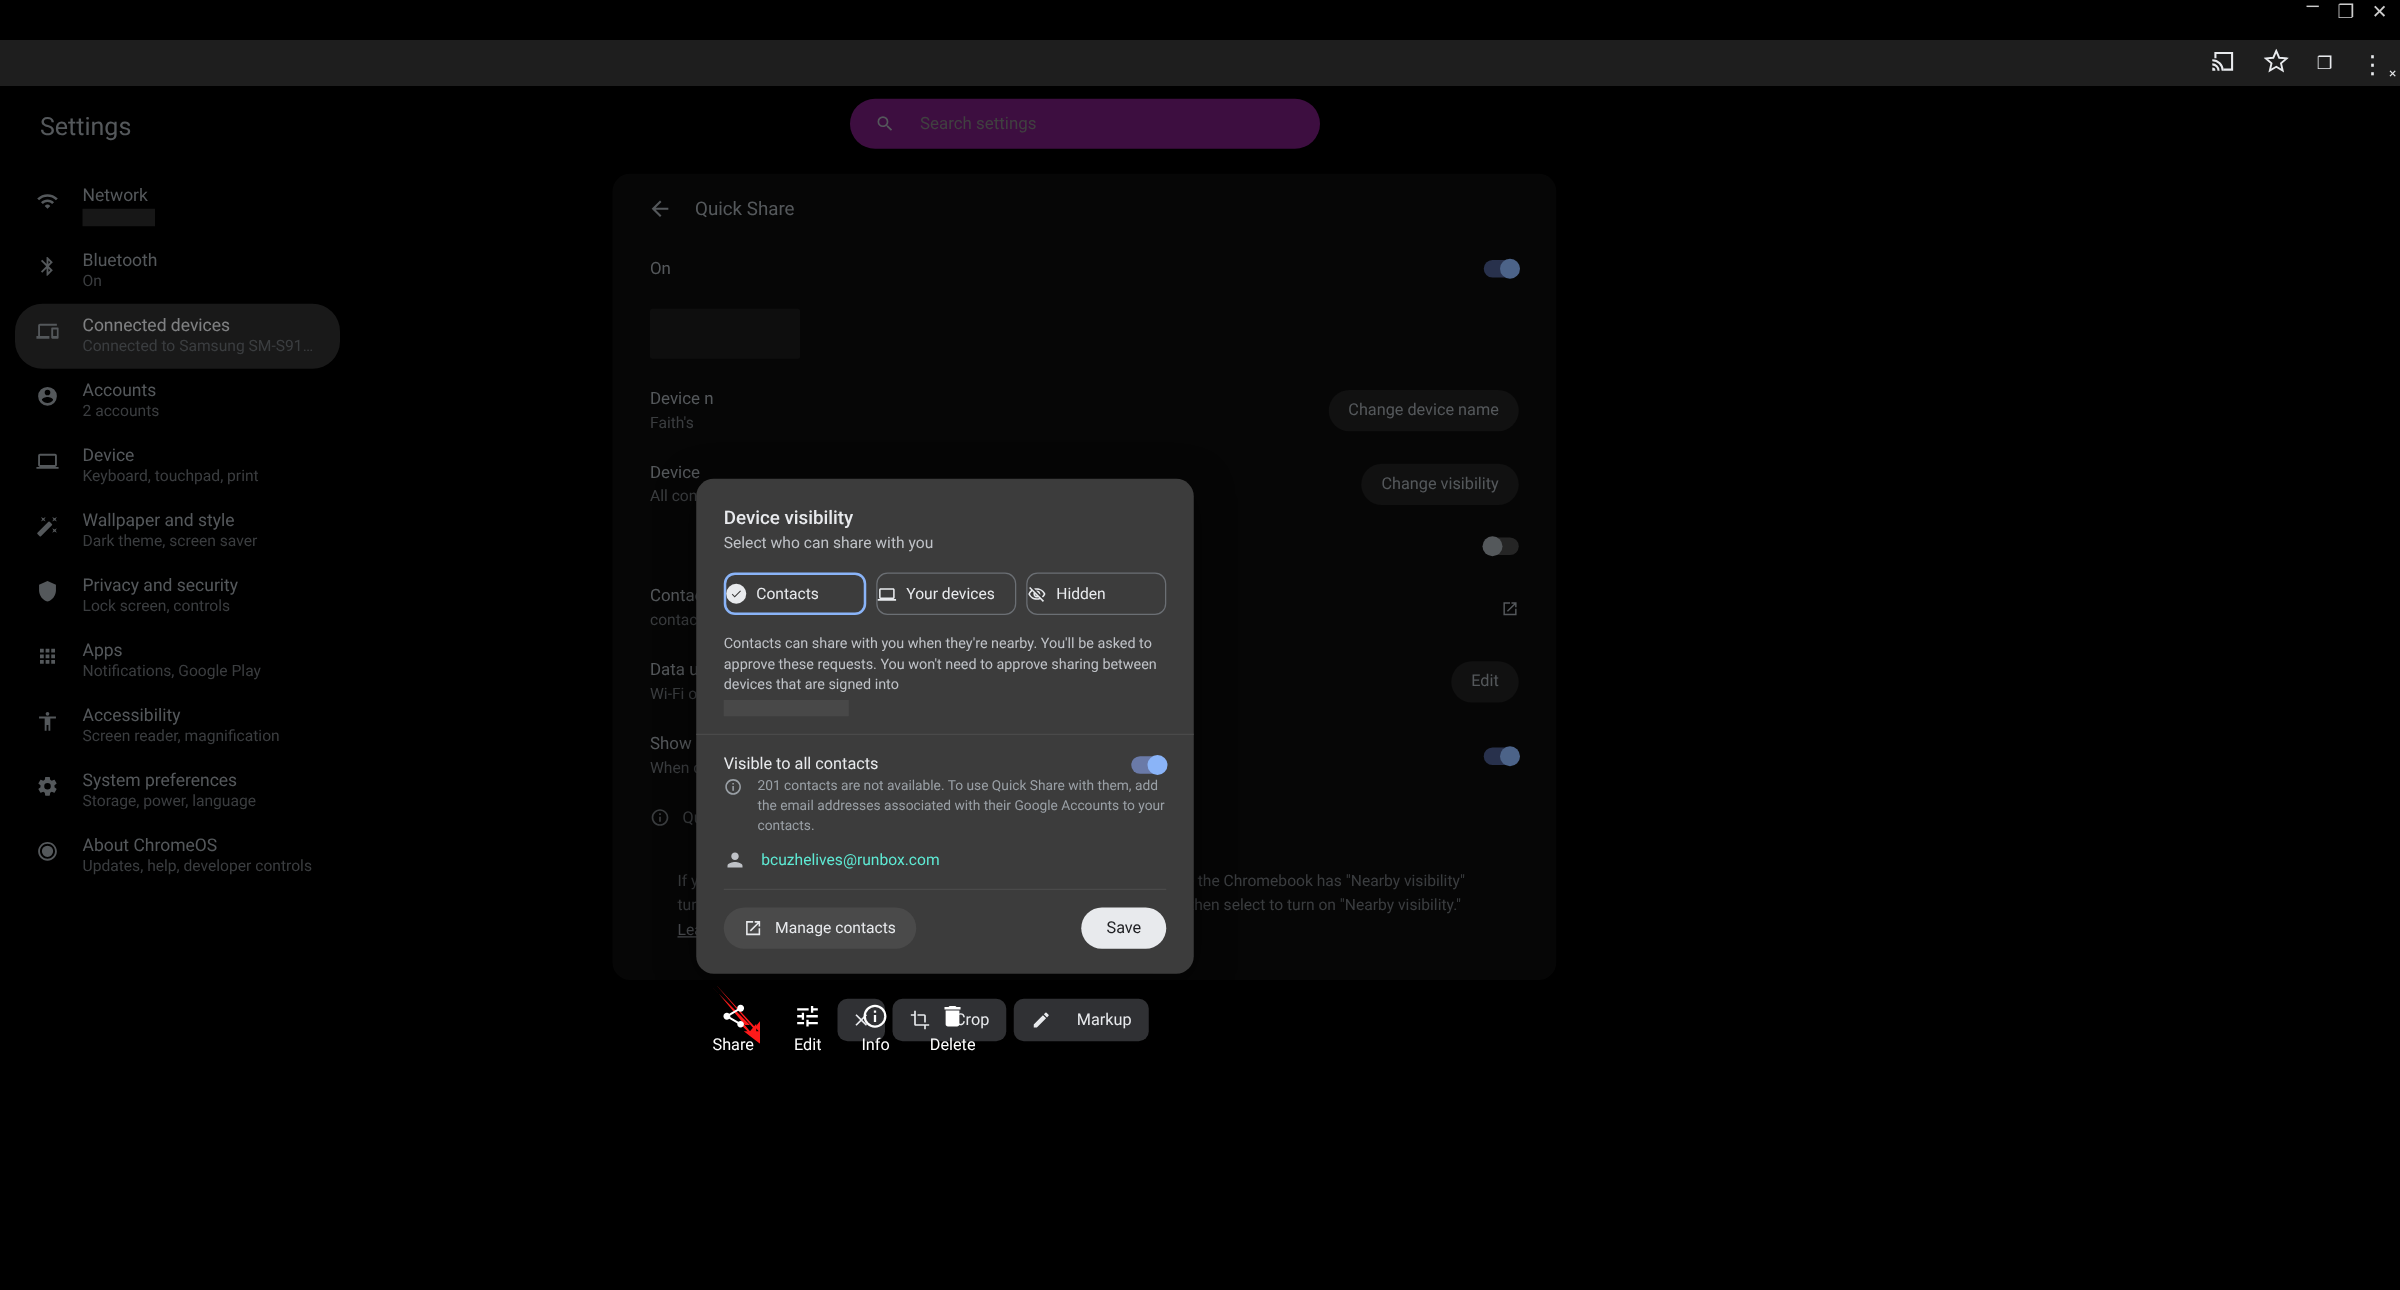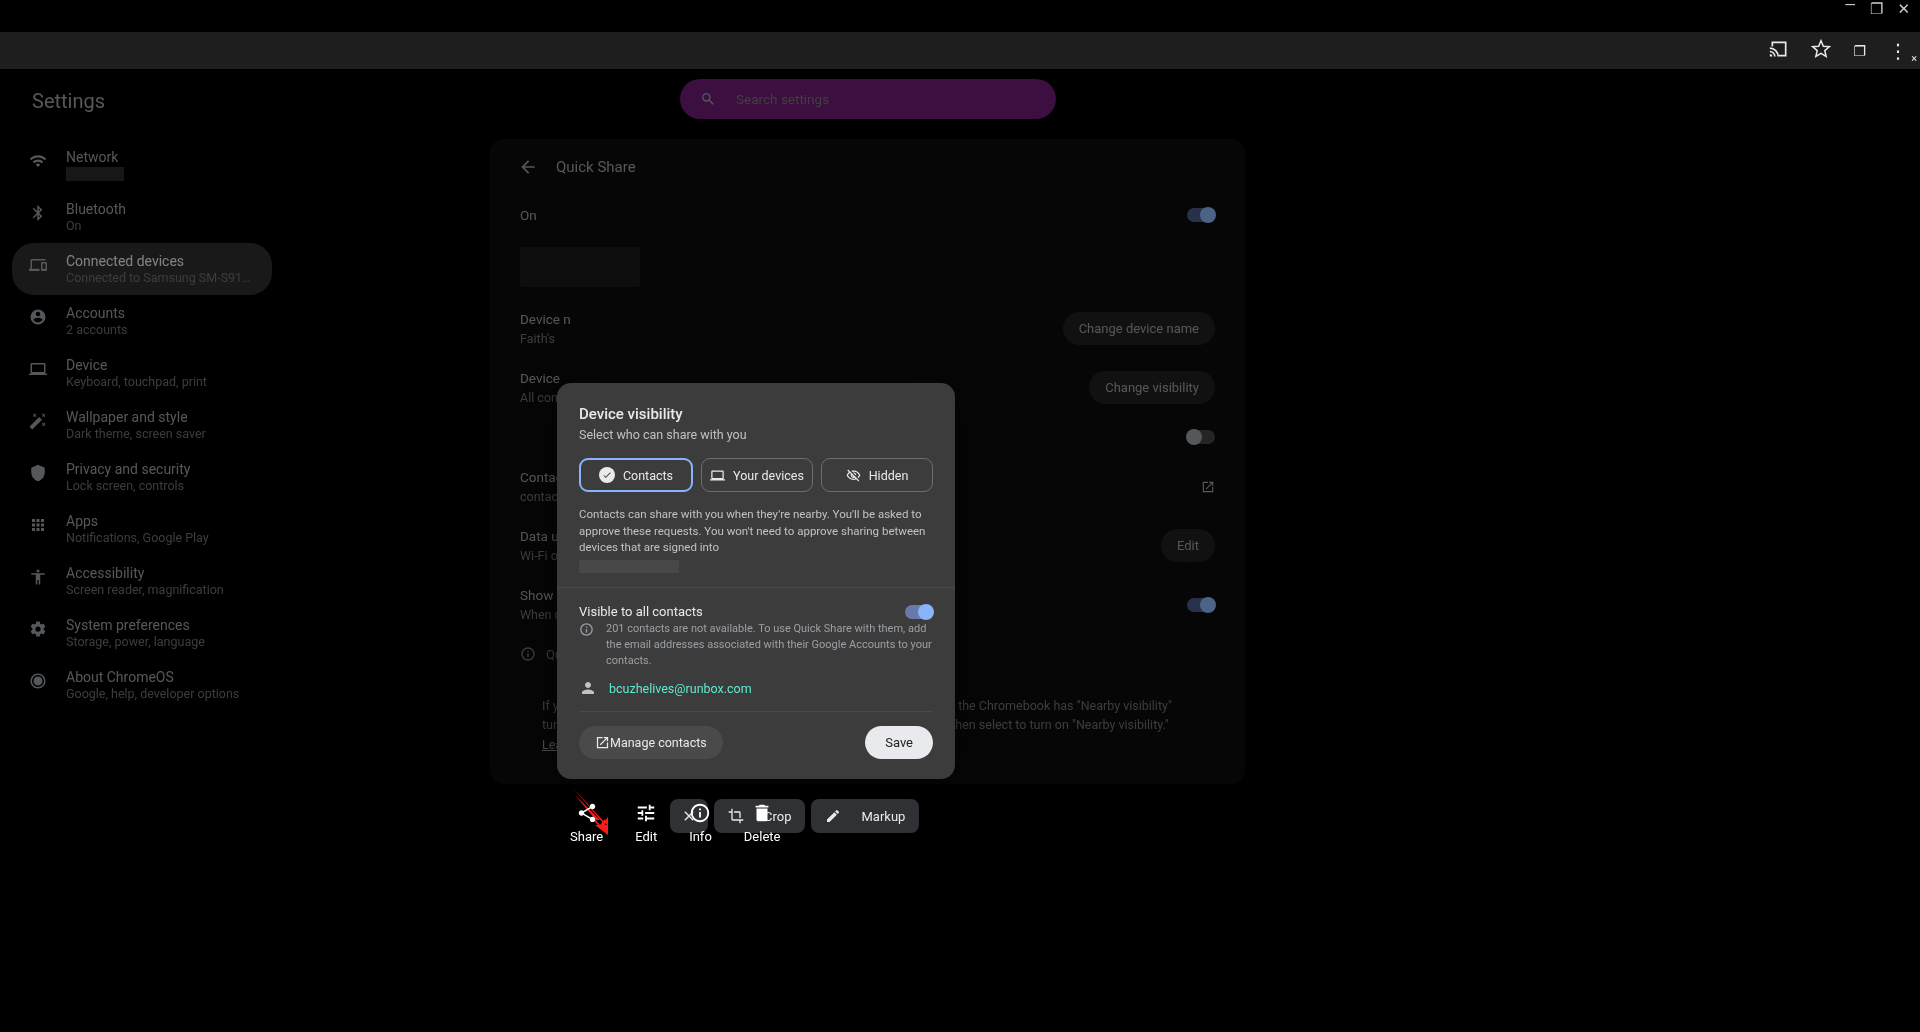--- a/index.html
+++ b/index.html
@@ -53,41 +53,41 @@
 .hint{padding:0 52px;font-size:12.5px;color:#6b6f74;line-height:1.55;margin:22px 0 0}
 .hint a{color:#8a8f96;text-decoration:underline}
 .info-row{display:flex;align-items:center;gap:10px;padding:12px 30px;color:#6b6f74;font-size:13px}
 .info-row svg{width:16px;height:16px;fill:#6b6f74}
 
 
 .modal{position:absolute;left:557px;top:314px;width:398px;background:#3c3c3c;border-radius:14px;padding:22px 22px 20px;box-shadow:0 6px 30px rgba(0,0,0,.5)}
 .modal h2{font-size:15px;font-weight:500;color:#e8eaed;margin-bottom:4px}
 .modal .subtitle{font-size:12.5px;color:#bfc2c7;margin-bottom:16px}
 .seg{display:flex;gap:8px;margin-bottom:14px}
-.seg button{flex:1;display:flex;align-items:center;justify-content:center;gap:8px;background:transparent;border:1px solid #6b6f74;color:#e8eaed;border-radius:9px;height:34px;font-size:12.5px;cursor:pointer}
+.seg button{flex:1;display:flex;align-items:center;gap:8px;background:transparent;border:1px solid #6b6f74;color:#e8eaed;border-radius:9px;height:34px;font-size:12.5px;cursor:pointer}
 .seg button.sel{border:2px solid #8ab4f8}
 .seg button svg{width:15px;height:15px;fill:#e8eaed}
 .seg button.sel .check{width:16px;height:16px;border-radius:50%;background:#e8eaed;display:inline-flex;align-items:center;justify-content:center;flex:none}
 .seg button.sel .check svg{width:10px;height:10px;fill:#3c3c3c}
 .desc{font-size:11.5px;color:#bfc2c7;line-height:1.45}
 .desc .redact{display:inline-block;background:#484848;width:100px;height:13px;margin-top:4px;vertical-align:middle}
 .hr{height:1px;background:#4a4a4a;margin:14px -22px}
 .mrow{display:flex;align-items:center;justify-content:space-between;padding:2px 0}
 .mrow span{font-size:13px;color:#e8eaed}
 .toggle2{width:28px;height:14px;border-radius:8px;background:#6a7aa8;position:relative}
 .toggle2::after{content:"";position:absolute;width:16px;height:16px;border-radius:50%;background:#8ab4f8;top:-1px;right:-1px}
 .note{display:flex;gap:12px;align-items:flex-start}
 .note svg{width:15px;height:15px;fill:#9aa0a6;flex:none;margin-top:1px}
 .note p{font-size:11px;color:#9aa0a6;line-height:1.45}
 .contact-row{display:flex;align-items:center;gap:12px;margin-top:10px}
 .contact-row svg{width:18px;height:18px;fill:#bfc2c7}
 .contact-row span{font-size:12.5px;color:#5eead4}
 .hr2{height:1px;background:#4a4a4a;margin:14px 0}
 .modal-actions{display:flex;justify-content:space-between;align-items:center;margin-top:4px}
-.manage{display:flex;align-items:center;background:#4a4a4a;border:none;color:#e8eaed;border-radius:20px;padding:9px 16px;font-size:12.5px;cursor:pointer}
+.manage{display:flex;align-items:center;gap:10px;background:#4a4a4a;border:none;color:#e8eaed;border-radius:20px;padding:9px 16px;font-size:12.5px;cursor:pointer}
 .manage svg{width:15px;height:15px;fill:#e8eaed}
 .save{background:#e8eaed;color:#202124;border:none;border-radius:20px;padding:9px 20px;font-size:13px;cursor:pointer}
 
 
 .shot-bar{position:absolute;left:670px;top:730px;display:flex;gap:6px}
 .shot-bar button{background:#303134;color:#e8eaed;border:none;border-radius:8px;height:34px;padding:0 14px;font-size:13px;display:flex;align-items:center;gap:20px;cursor:pointer}
 .shot-bar button.icon-only{width:38px;padding:0;justify-content:center}
 .shot-bar svg{width:16px;height:16px;fill:#e8eaed}
 
 .bottom-actions{position:absolute;left:570px;top:733px;display:flex;gap:32px}
@@ -248,21 +248,21 @@
         </div>
       </div>
       <div class="sb-item">
         <span class="icon">
           <svg viewBox="0 0 24 24">
             <path d="M12 2C6.48 2 2 6.48 2 12s4.48 10 10 10 10-4.48 10-10S17.52 2 12 2zm0 18c-4.41 0-8-3.59-8-8s3.59-8 8-8 8 3.59 8 8-3.59 8-8 8zm0-14a6 6 0 1 0 0 12 6 6 0 0 0 0-12z"></path>
           </svg>
         </span>
         <div class="txt">
           <span class="title">About ChromeOS</span>
-          <span class="sub">Google, help, developer options</span>
+          <span class="sub">Updates, help, developer controls</span>
         </div>
       </div>
     </div>
 
   <div class="panel">
     <div class="panel-head">
       <svg viewBox="0 0 24 24">
           <path d="M20 11H7.83l5.59-5.59L12 4l-8 8 8 8 1.41-1.41L7.83 13H20z"></path>
         </svg>
       <span>Quick Share</span>

